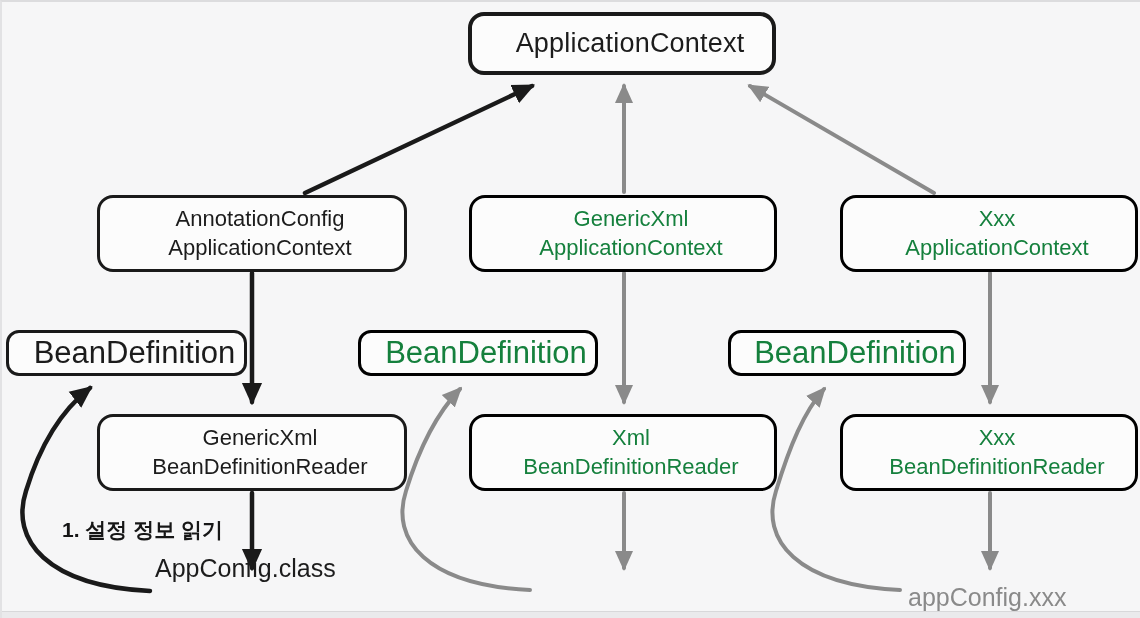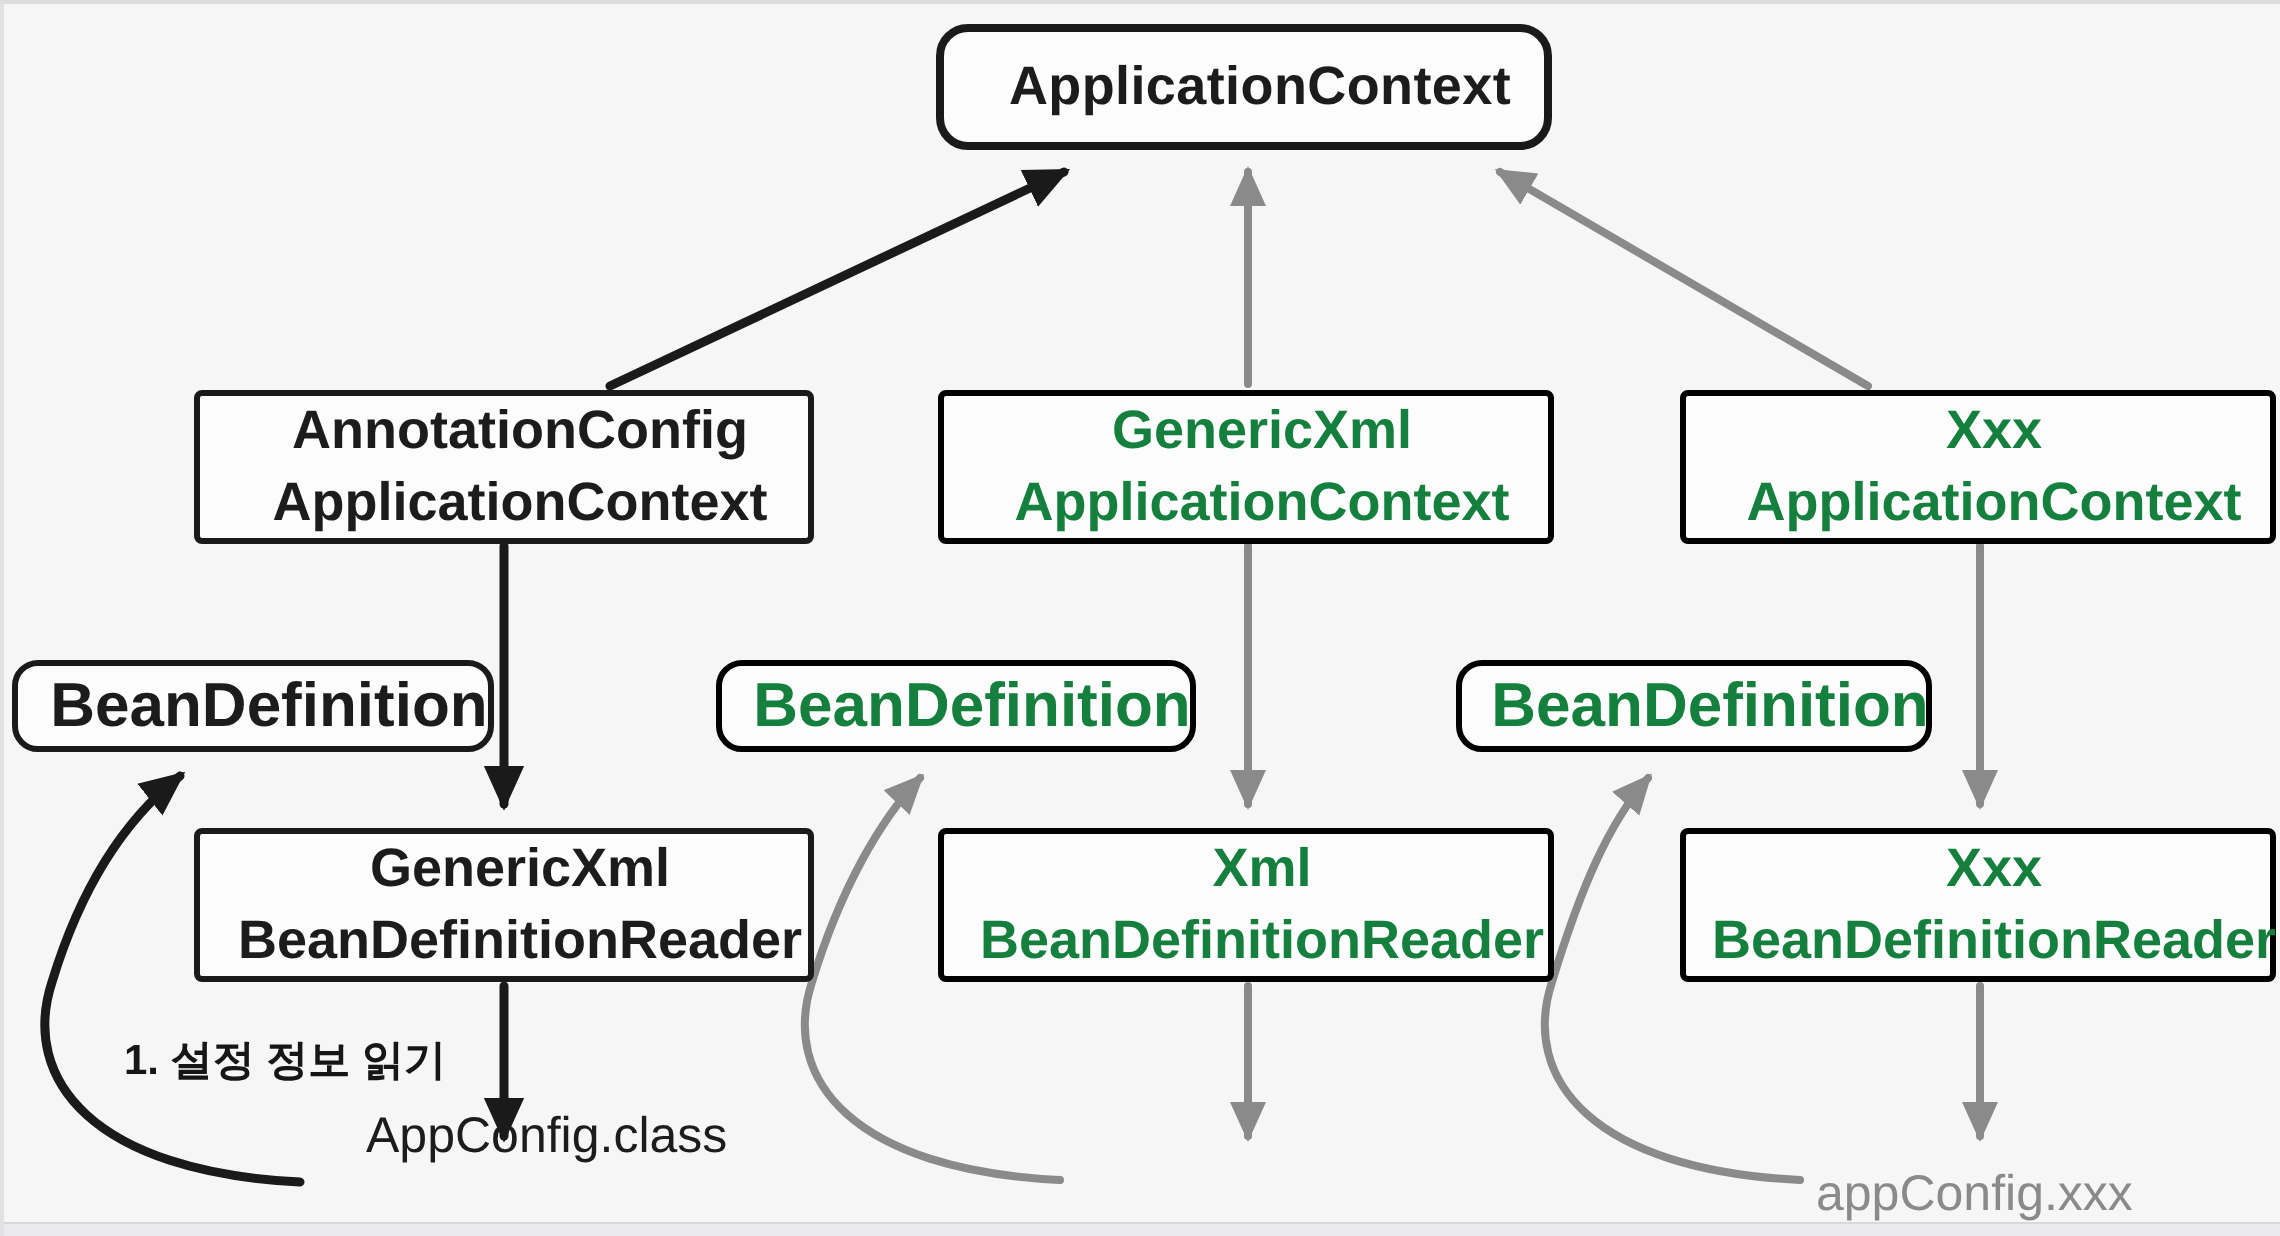--- a/index.html
+++ b/index.html
@@ -16,26 +16,26 @@
     overflow:hidden;
   }
   #bottom-edge {
     position:absolute; left:0; right:0; bottom:0; height:7px;
     background:#eaeaec; border-top:1px solid #d8d8da;
   }
   svg.arrows { position:absolute; left:0; top:0; width:1140px; height:618px; pointer-events:none; }
   .node {
     position:absolute; display:flex; flex-direction:column;
     align-items:center; justify-content:center;
-    background:#fcfcfc; text-align:center; line-height:1.3; font-weight:bold;padding-left:16px;
+    background:#fcfcfc; text-align:center; line-height:1.3; font-weight:normal;padding-left:16px;
   }
   .node.black { border:4px solid #1a1a1a; color:#1c1c1c; }
   .node.gray  { border:3px solid #000000; color:#15803d; }
   .ctx-top   { border-radius:16px; font-size:27px; letter-spacing:0.2px; }
-  .ctx-col   { border-radius:4px; font-size:27px; }
+  .ctx-col   { border-radius:16px; font-size:22px; }
   .bd        { border-radius:13px; font-size:31px;text-align:center; }
   .annot {
     position:absolute; font-weight:bold; color:#161616; font-size:21px; white-space:nowrap;
   }
   .file {
     position:absolute; font-size:25px; white-space:nowrap; font-weight:normal;
   }
   .file.black { color:#1c1c1c; }
   .file.gray  { color:#8a8a8a; }
 </style>
@@ -107,17 +107,17 @@
     <span>Xml</span>
     <span>BeanDefinitionReader</span>
   </div>
   <div class="node gray ctx-col" style="left:838px; top:412px; width:298px; height:77px;">
     <span>Xxx</span>
     <span>BeanDefinitionReader</span>
   </div>
 
   <div class="annot" style="left:60px; top:514px;">1. 설정 정보 읽기</div>
 
-  <div class="file black" style="left:153px; top:552px;margin-left:28px;">AppConfig.class</div>
+  <div class="file black" style="left:153px; top:552px;">AppConfig.class</div>
   <div class="file gray" style="left:906px; top:581px;">appConfig.xxx</div>
 
   <div id="bottom-edge"></div>
 </div>
 
 </body></html>

